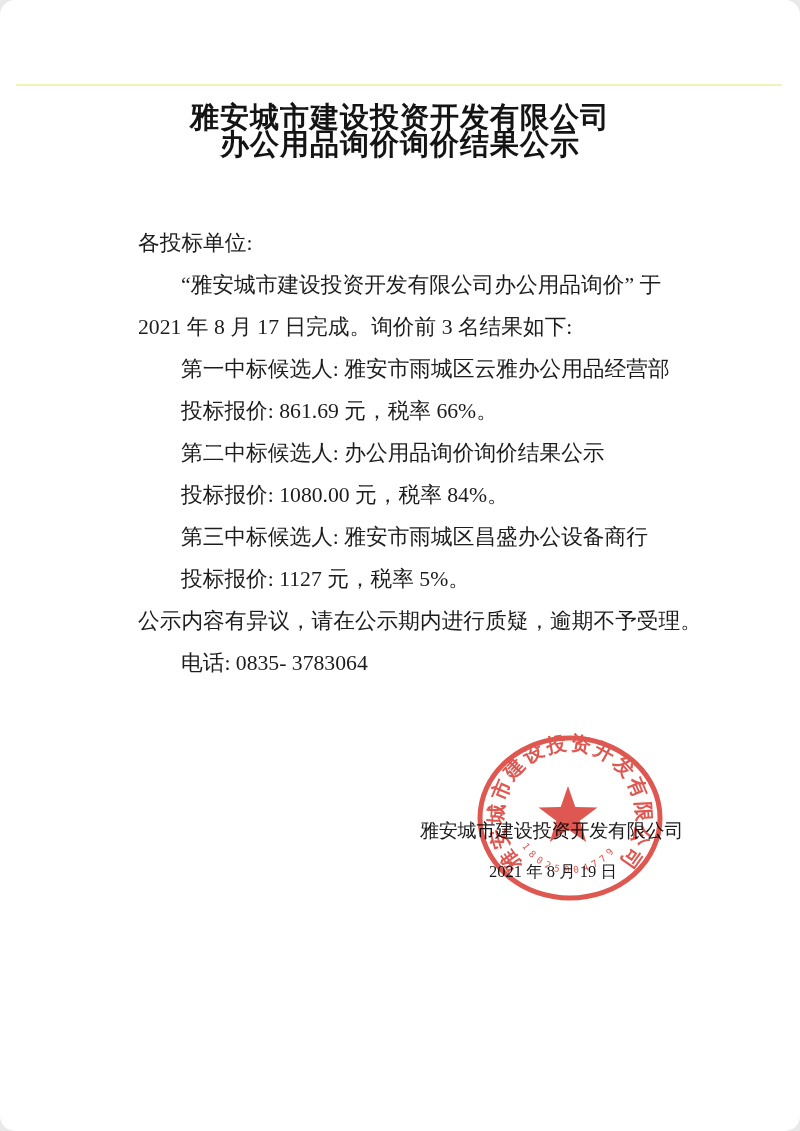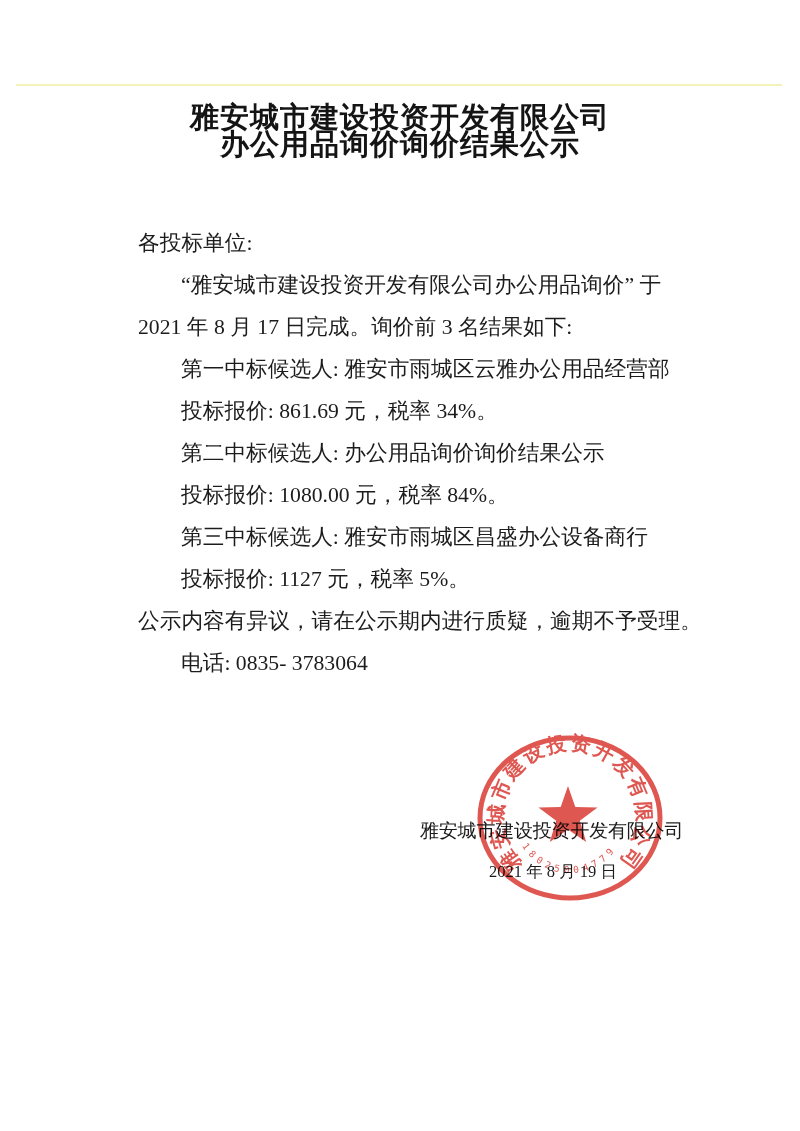--- a/index.html
+++ b/index.html
@@ -1,19 +1,19 @@
 <!DOCTYPE html>
 <html><head>
 <meta charset="utf-8">
 <style>
   html,body { margin:0; padding:0; background:#e9e9e9; }
   .page {
     position:relative; width:800px; height:1131px; margin:0 auto;
     background:#ffffff; overflow:hidden;
-    font-family:"Liberation Serif","DejaVu Serif",serif; color:#1d1d1d;
+    font-family:"Liberation Serif","DejaVu Serif",serif; color:#1d1d1d;border-radius:15px;
   }
   .scan-line {
     position:absolute; left:16px; top:84px; width:766px; height:2px;
     background:#eef1ab; opacity:.85;
   }
   .title {
     position:absolute; left:0; width:100%; margin:0; text-align:center;
     font-size:29px; font-weight:bold; color:#141414; letter-spacing:1px;
     line-height:1.15;
   }
@@ -56,21 +56,21 @@
   <div class="scan-line"></div>
 
   <h1 class="title t1">雅安城市建设投资开发有限公司</h1>
   <h1 class="title t2">办公用品询价询价结果公示</h1>
 
   <div class="body">
     <div class="line">各投标单位:</div>
     <div class="line indent">“雅安城市建设投资开发有限公司办公用品询价” 于</div>
     <div class="line">2021 年 8 月 17 日完成。询价前 3 名结果如下:</div>
     <div class="line indent">第一中标候选人: 雅安市雨城区云雅办公用品经营部</div>
-    <div class="line indent">投标报价: 861.69 元，税率 34%。</div>
+    <div class="line indent">投标报价: 861.69 元，税率 66%。</div>
     <div class="line indent">第二中标候选人: 办公用品询价询价结果公示</div>
     <div class="line indent">投标报价: 1080.00 元，税率 84%。</div>
     <div class="line indent">第三中标候选人: 雅安市雨城区昌盛办公设备商行</div>
     <div class="line indent">投标报价: 1127 元，税率 5%。</div>
     <div class="line">公示内容有异议，请在公示期内进行质疑，逾期不予受理。</div>
     <div class="line indent">电话: 0835- 3783064</div>
   </div>
 
   <div class="sig-company">雅安城市建设投资开发有限公司</div>
   <div class="sig-date">2021 年 8 月 19 日</div>

